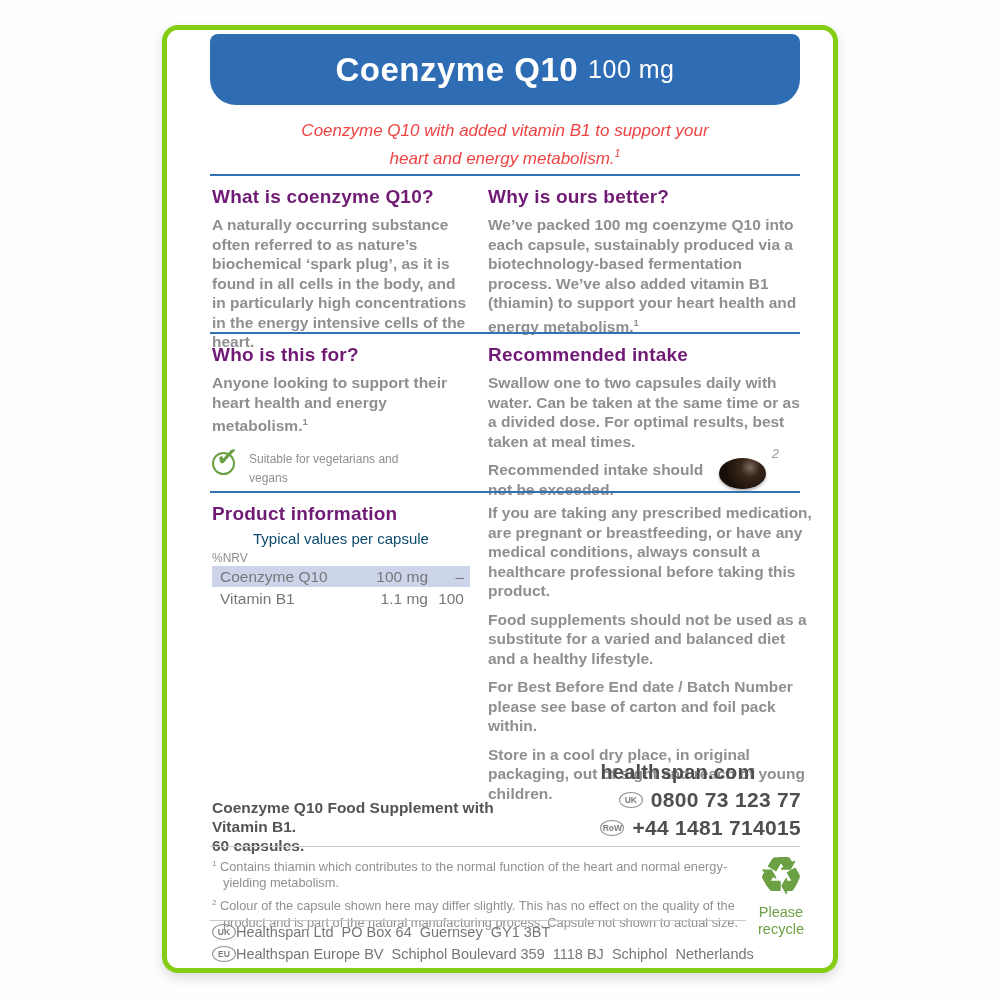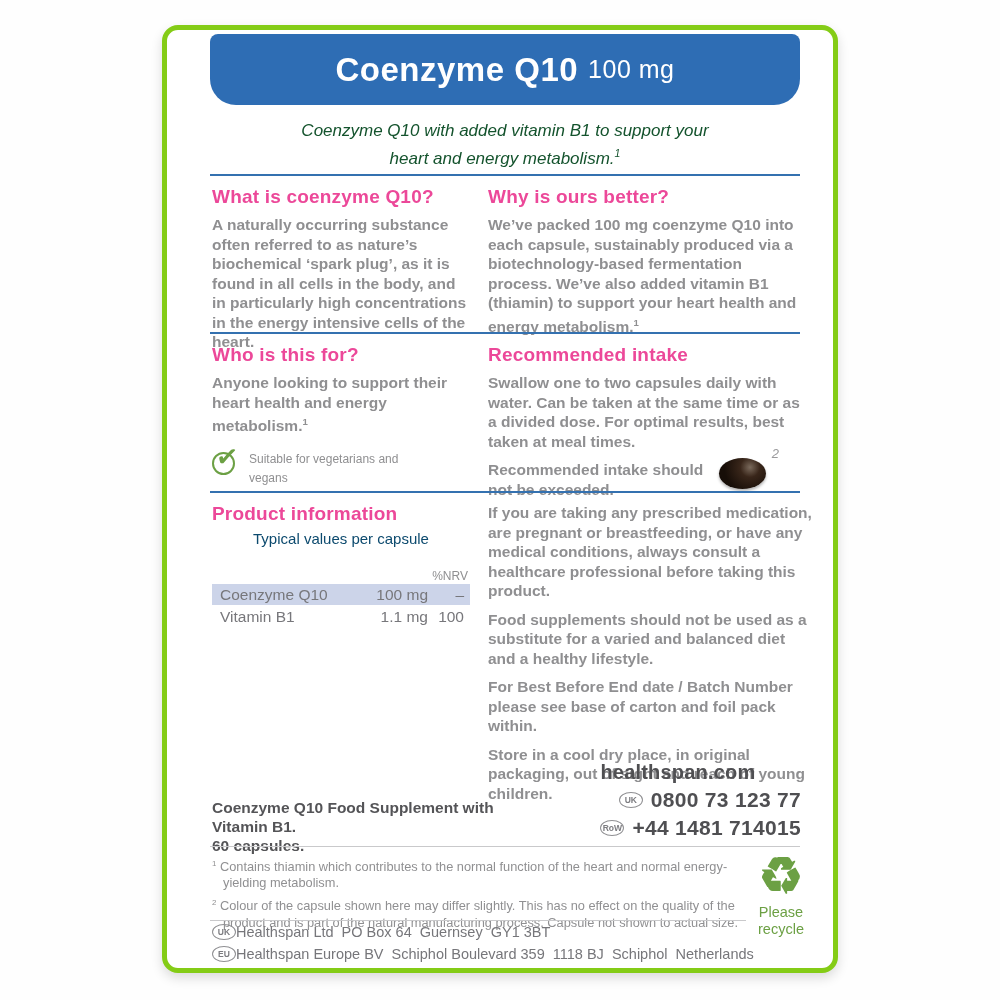--- a/index.html
+++ b/index.html
@@ -16,31 +16,31 @@
   .blue-header {
     position:absolute; left:43px; top:4px; width:590px; height:71px;
     background:#2e6db4; border-radius:8px 8px 26px 26px;
     display:flex; align-items:center; justify-content:center;
   }
   .title-main { color:#fff; font-size:33px; font-weight:bold; letter-spacing:.5px; }
   .title-dose { color:#fff; font-size:25px; font-weight:normal; margin-left:10px; letter-spacing:.5px; }
 
   .tagline {
     position:absolute; left:123px; top:90px; width:430px; text-align:center;
-    font-style:italic; color:#14532d; font-size:17px; line-height:22px;
+    font-style:italic; color:#ef4444; font-size:17px; line-height:22px;
   }
   sup { font-size:.62em; }
 
   
   .hr-blue { position:absolute; left:43px; width:590px; height:2px; background:#376fa8; background:#3471b0; }
   .hr-gray { position:absolute; left:43px; height:1px; background:#c9c9cb; }
 
   
   .sec { position:absolute; }
-  .sec h2 { color:#ec4899; font-size:19px; font-weight:bold; margin-bottom:7px; letter-spacing:.2px; }
+  .sec h2 { color:#701a75; font-size:19px; font-weight:bold; margin-bottom:7px; letter-spacing:.2px; }
   .body-txt { color:#8f8f91; font-size:15.5px; line-height:19.5px;font-weight:bold; }
 
   .sec-what   { left:45px;  top:156px; width:260px; }
   .sec-why    { left:321px; top:156px; width:322px; }
   .sec-who    { left:45px;  top:314px; width:264px; }
   .sec-intake { left:321px; top:314px; width:322px; }
   .sec-product{ left:45px;  top:473px; width:258px; }
   .sec-advisory{ left:321px; top:473px; width:324px; }
   .sec-advisory p { margin-bottom:9px; }
 
@@ -57,21 +57,21 @@
     position:absolute; left:0; top:12px; width:47px; height:31px; border-radius:50%;
     background:radial-gradient(circle at 66% 30%, #7a6a5c 0%, #39261a 26%, #170e08 68%);
     box-shadow:0 2px 3px rgba(0,0,0,.3);
   }
   .capsule-sup { position:absolute; right:2px; top:0; color:#9a9a9c; font-size:13px; font-style:italic; }
 
   .intake-note { margin-top:9px; width:232px; }
 
   
   .pi-sub { color:#0c4a6e; font-size:15px; margin-top:-2px;text-align:center; }
-  .pi-nrv-header { text-align:right; color:#8f8f91; font-size:12px; margin-top:22px; padding-right:2px; }
+  .pi-nrv-header { text-align:left; color:#8f8f91; font-size:12px; margin-top:4px; padding-right:2px; }
   .pi-row { display:flex; align-items:center; font-size:15.5px; color:#77777b; padding:2px 6px 2px 8px; height:21px; margin-top:1px; }
   .pi-row.highlight { background:#ccd4e9; }
   .pi-name { flex:1; }
   .pi-amt { width:70px; text-align:right; }
   .pi-nrv { width:36px; text-align:right; }
   .pi-note { color:#8f8f91; font-size:15px; margin-top:12px; }
 
   
   .footer-product { position:absolute; left:45px; top:768px; width:330px; color:#545457; font-size:15.5px; font-weight:bold; line-height:19px; }
   .footer-right { position:absolute; right:32px; top:731px; color:#4f4f52; }

